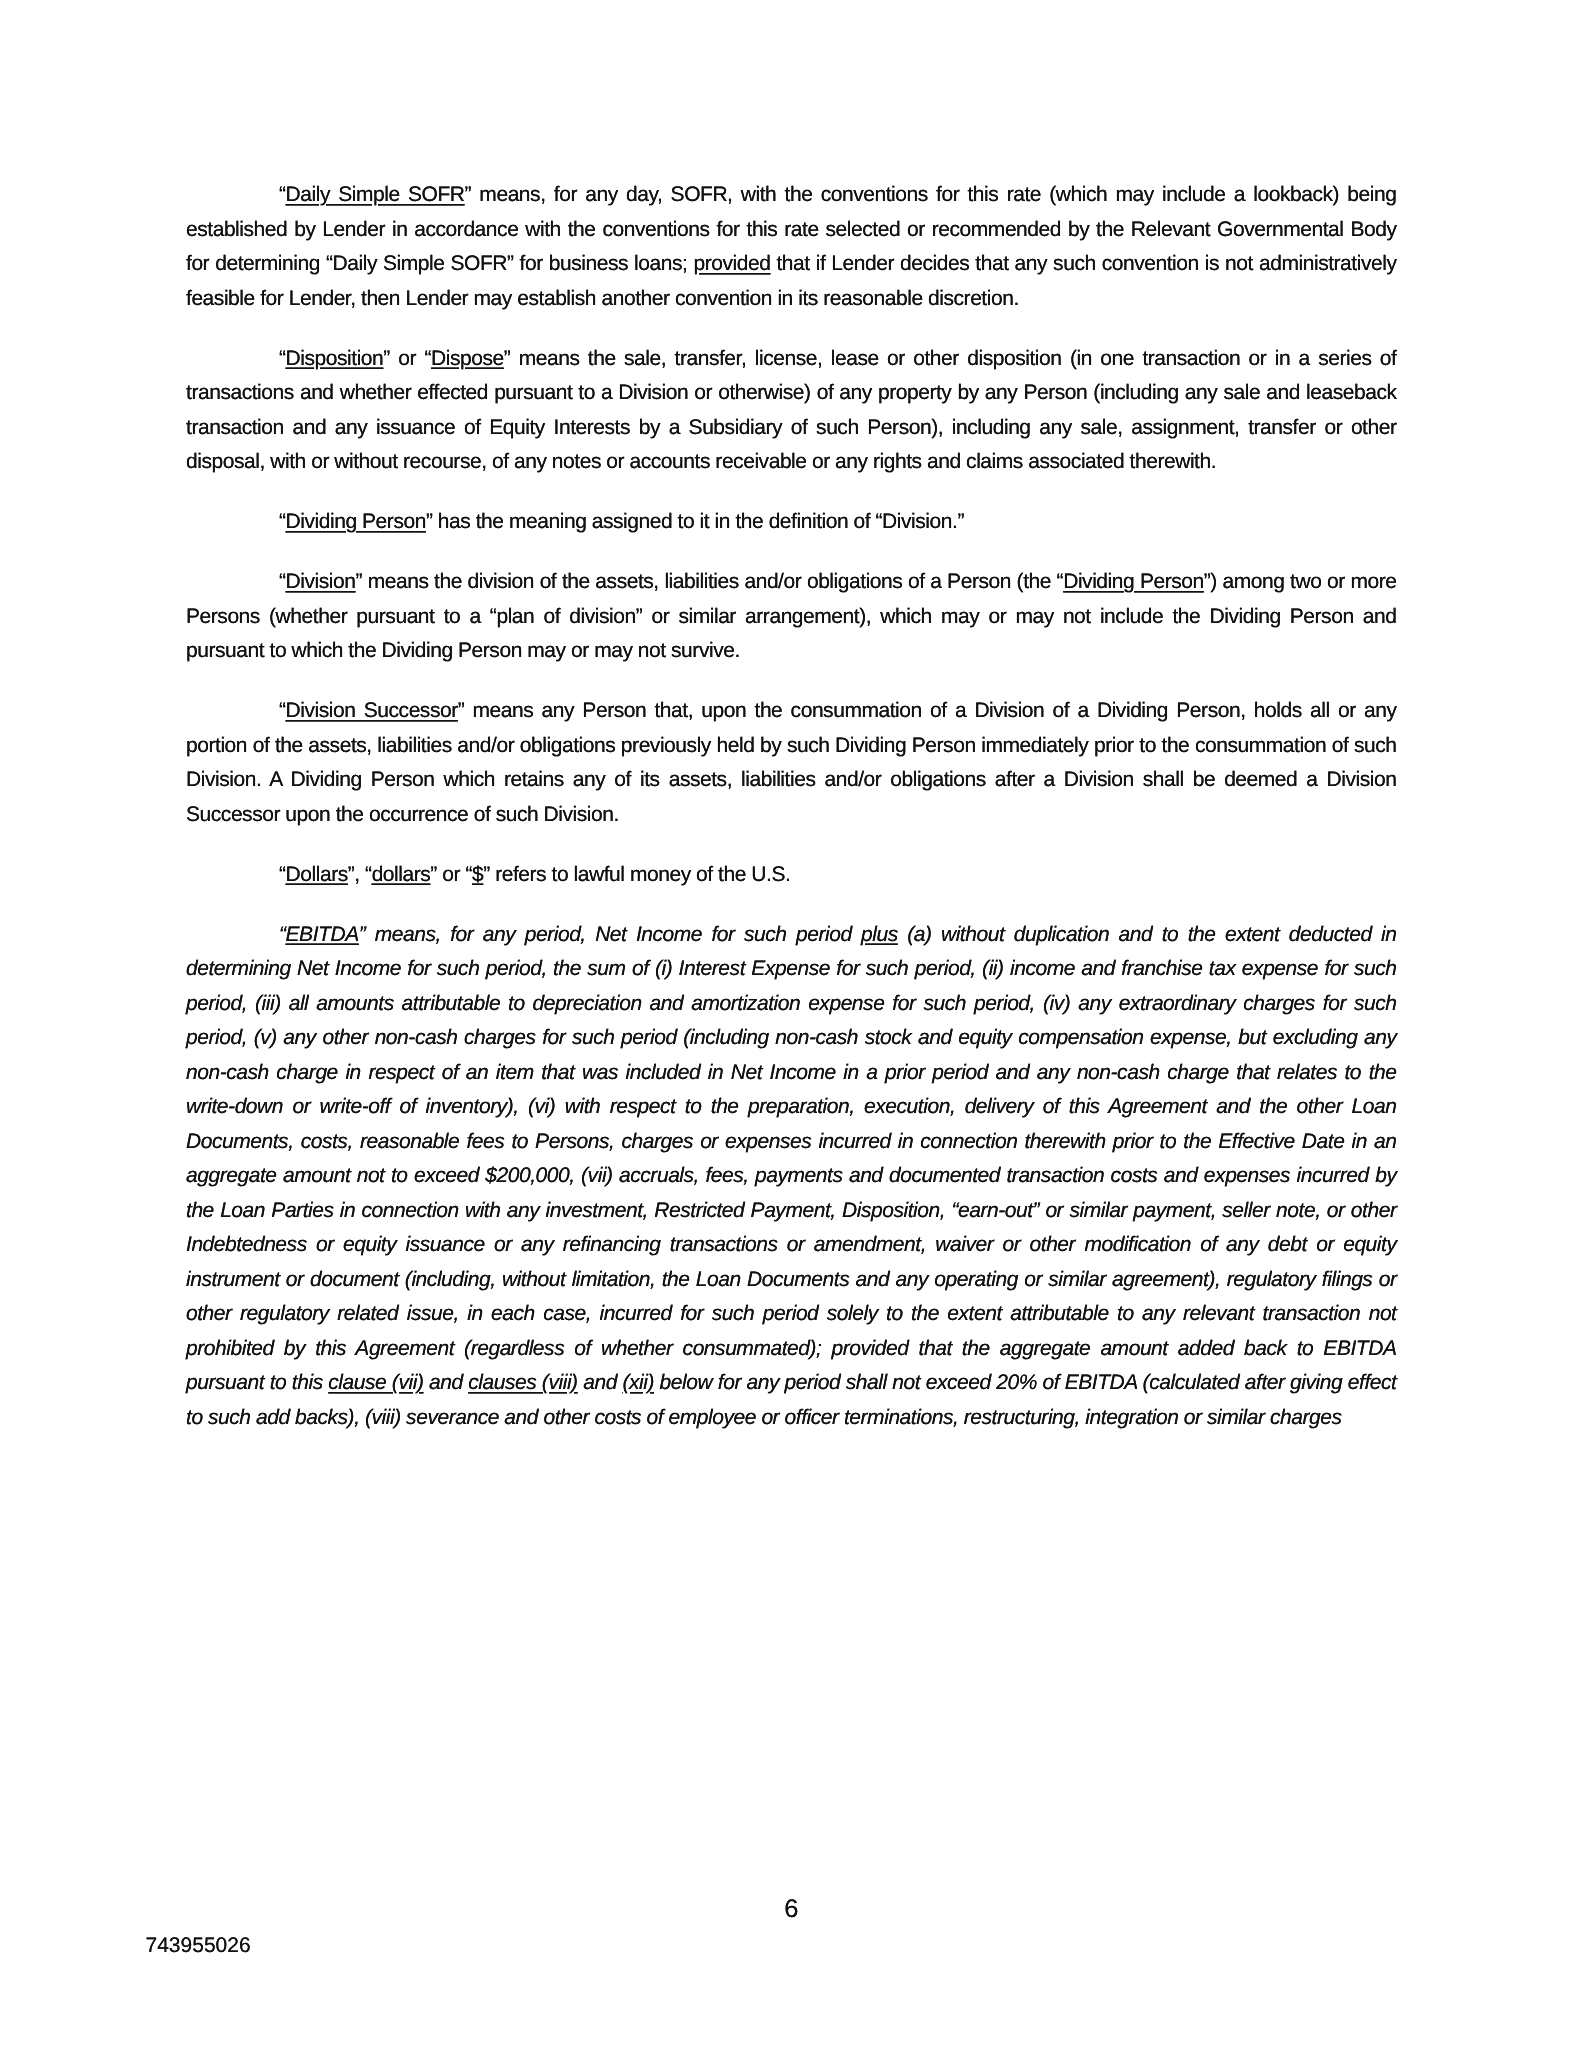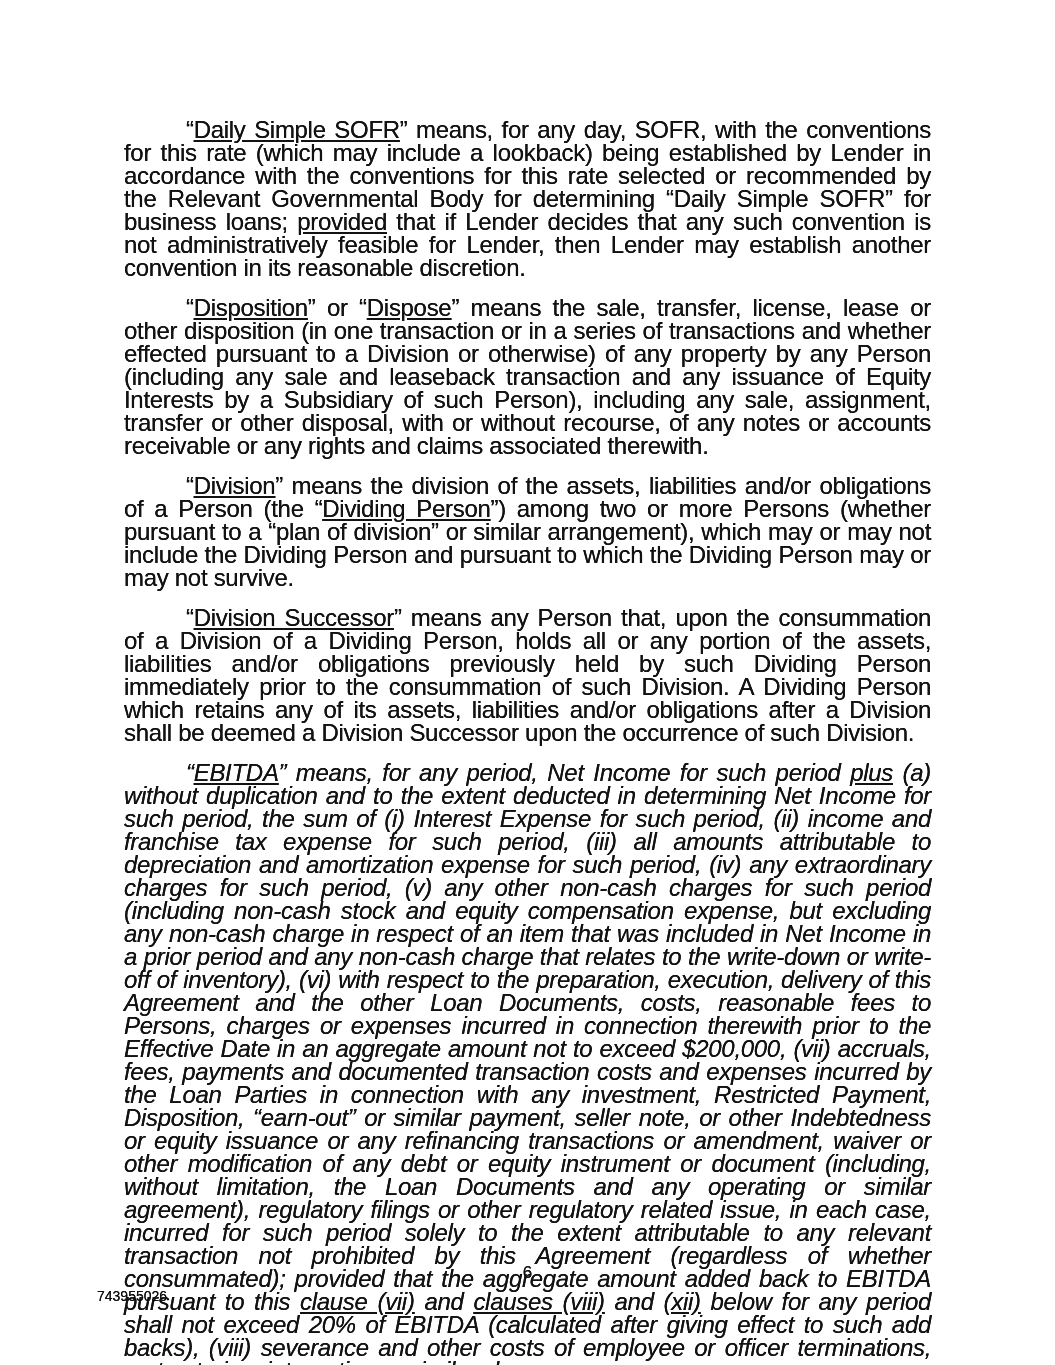--- a/index.html
+++ b/index.html
@@ -17,21 +17,21 @@
     overflow: hidden;
   }
   .content {
     position: absolute;
     left: 124px;
     top: 118px;
     width: 807px;
   }
   .para {
     margin: 0 0 17px 0;
-    font-size: 24px;
+    font-size: 14px;
     line-height: 23px;
     letter-spacing: -0.3px;
     text-align: justify;
     text-indent: 62px;
     text-shadow: 0 0 0.4px currentColor;
   }
   .para:last-child { margin-bottom: 12px; font-style: italic; }
   .u {
     text-decoration: underline;
     text-underline-offset: 2px;
@@ -55,20 +55,22 @@
     text-shadow: 0 0 0.3px currentColor;
   }
 </style>
 </head>
 <body>
 
 <div class="page">
   <div class="content">
     <p class="para"><span>“</span><span class="u">Daily Simple SOFR</span><span>” means, for any day, SOFR, with the conventions for this rate (which may include a lookback) being established by Lender in accordance with the conventions for this rate selected or recommended by the Relevant Governmental Body for determining “Daily Simple SOFR” for business loans; </span><span class="u">provided</span><span> that if Lender decides that any such convention is not administratively feasible for Lender, then Lender may establish another convention in its reasonable discretion.</span></p>
     <p class="para"><span>“</span><span class="u">Disposition</span><span>” or “</span><span class="u">Dispose</span><span>” means the sale, transfer, license, lease or other disposition (in one transaction or in a series of transactions and whether effected pursuant to a Division or otherwise) of any property by any Person (including any sale and leaseback transaction and any issuance of Equity Interests by a Subsidiary of such Person), including any sale, assignment, transfer or other disposal, with or without recourse, of any notes or accounts receivable or any rights and claims associated therewith.</span></p>
+    <p class="para"><span>“</span><span class="u">Dividing Person</span><span>” has the meaning assigned to it in the definition of “Division.”</span></p>
     <p class="para"><span>“</span><span class="u">Division</span><span>” means the division of the assets, liabilities and/or obligations of a Person (the “</span><span class="u">Dividing Person</span><span>”) among two or more Persons (whether pursuant to a “plan of division” or similar arrangement), which may or may not include the Dividing Person and pursuant to which the Dividing Person may or may not survive.</span></p>
     <p class="para"><span>“</span><span class="u">Division Successor</span><span>” means any Person that, upon the consummation of a Division of a Dividing Person, holds all or any portion of the assets, liabilities and/or obligations previously held by such Dividing Person immediately prior to the consummation of such Division.  A Dividing Person which retains any of its assets, liabilities and/or obligations after a Division shall be deemed a Division Successor upon the occurrence of such Division.</span></p>
+    <p class="para"><span>“</span><span class="u">Dollars</span><span>”, “</span><span class="u">dollars</span><span>” or “</span><span class="u">$</span><span>” refers to lawful money of the U.S.</span></p>
     <p class="para"><span>“</span><span class="u">EBITDA</span><span>” means, for any period, Net Income for such period </span><span class="u">plus</span><span> (a) without duplication and to the extent deducted in determining Net Income for such period, the sum of (i) Interest Expense for such period, (ii) income and franchise tax expense for such period, (iii) all amounts attributable to depreciation and amortization expense for such period, (iv) any extraordinary charges for such period, (v) any other non-cash charges for such period (including non-cash stock and equity compensation expense, but excluding any non-cash charge in respect of an item that was included in Net Income in a prior period and any non-cash charge that relates to the write-down or write-off of inventory), (vi) with respect to the preparation, execution, delivery of this Agreement and the other Loan Documents, costs, reasonable fees to Persons, charges or expenses incurred in connection therewith prior to the Effective Date in an aggregate amount not to exceed $200,000, (vii) accruals, fees, payments and documented transaction costs and expenses incurred by the Loan Parties in connection with any investment, Restricted Payment, Disposition, “earn-out” or similar payment, seller note, or other Indebtedness or equity issuance or any refinancing transactions or amendment, waiver or other modification of any debt or equity instrument or document (including, without limitation, the Loan Documents and any operating or similar agreement), regulatory filings or other regulatory related issue, in each case, incurred for such period solely to the extent attributable to any relevant transaction not prohibited by this Agreement (regardless of whether consummated); provided that the aggregate amount added back to EBITDA pursuant to this </span><span class="u">clause (vii)</span><span> and </span><span class="u">clauses (viii)</span><span> and </span><span class="u">(xii)</span><span> below for any period shall not exceed 20% of EBITDA (calculated after giving effect to such add backs), (viii) severance and other costs of employee or officer terminations, restructuring, integration or similar charges</span></p>
   </div>
 
   <div class="footer-page-number">6</div>
   <div class="footer-doc-id">743955026</div>
 </div>
 
 </body></html>

